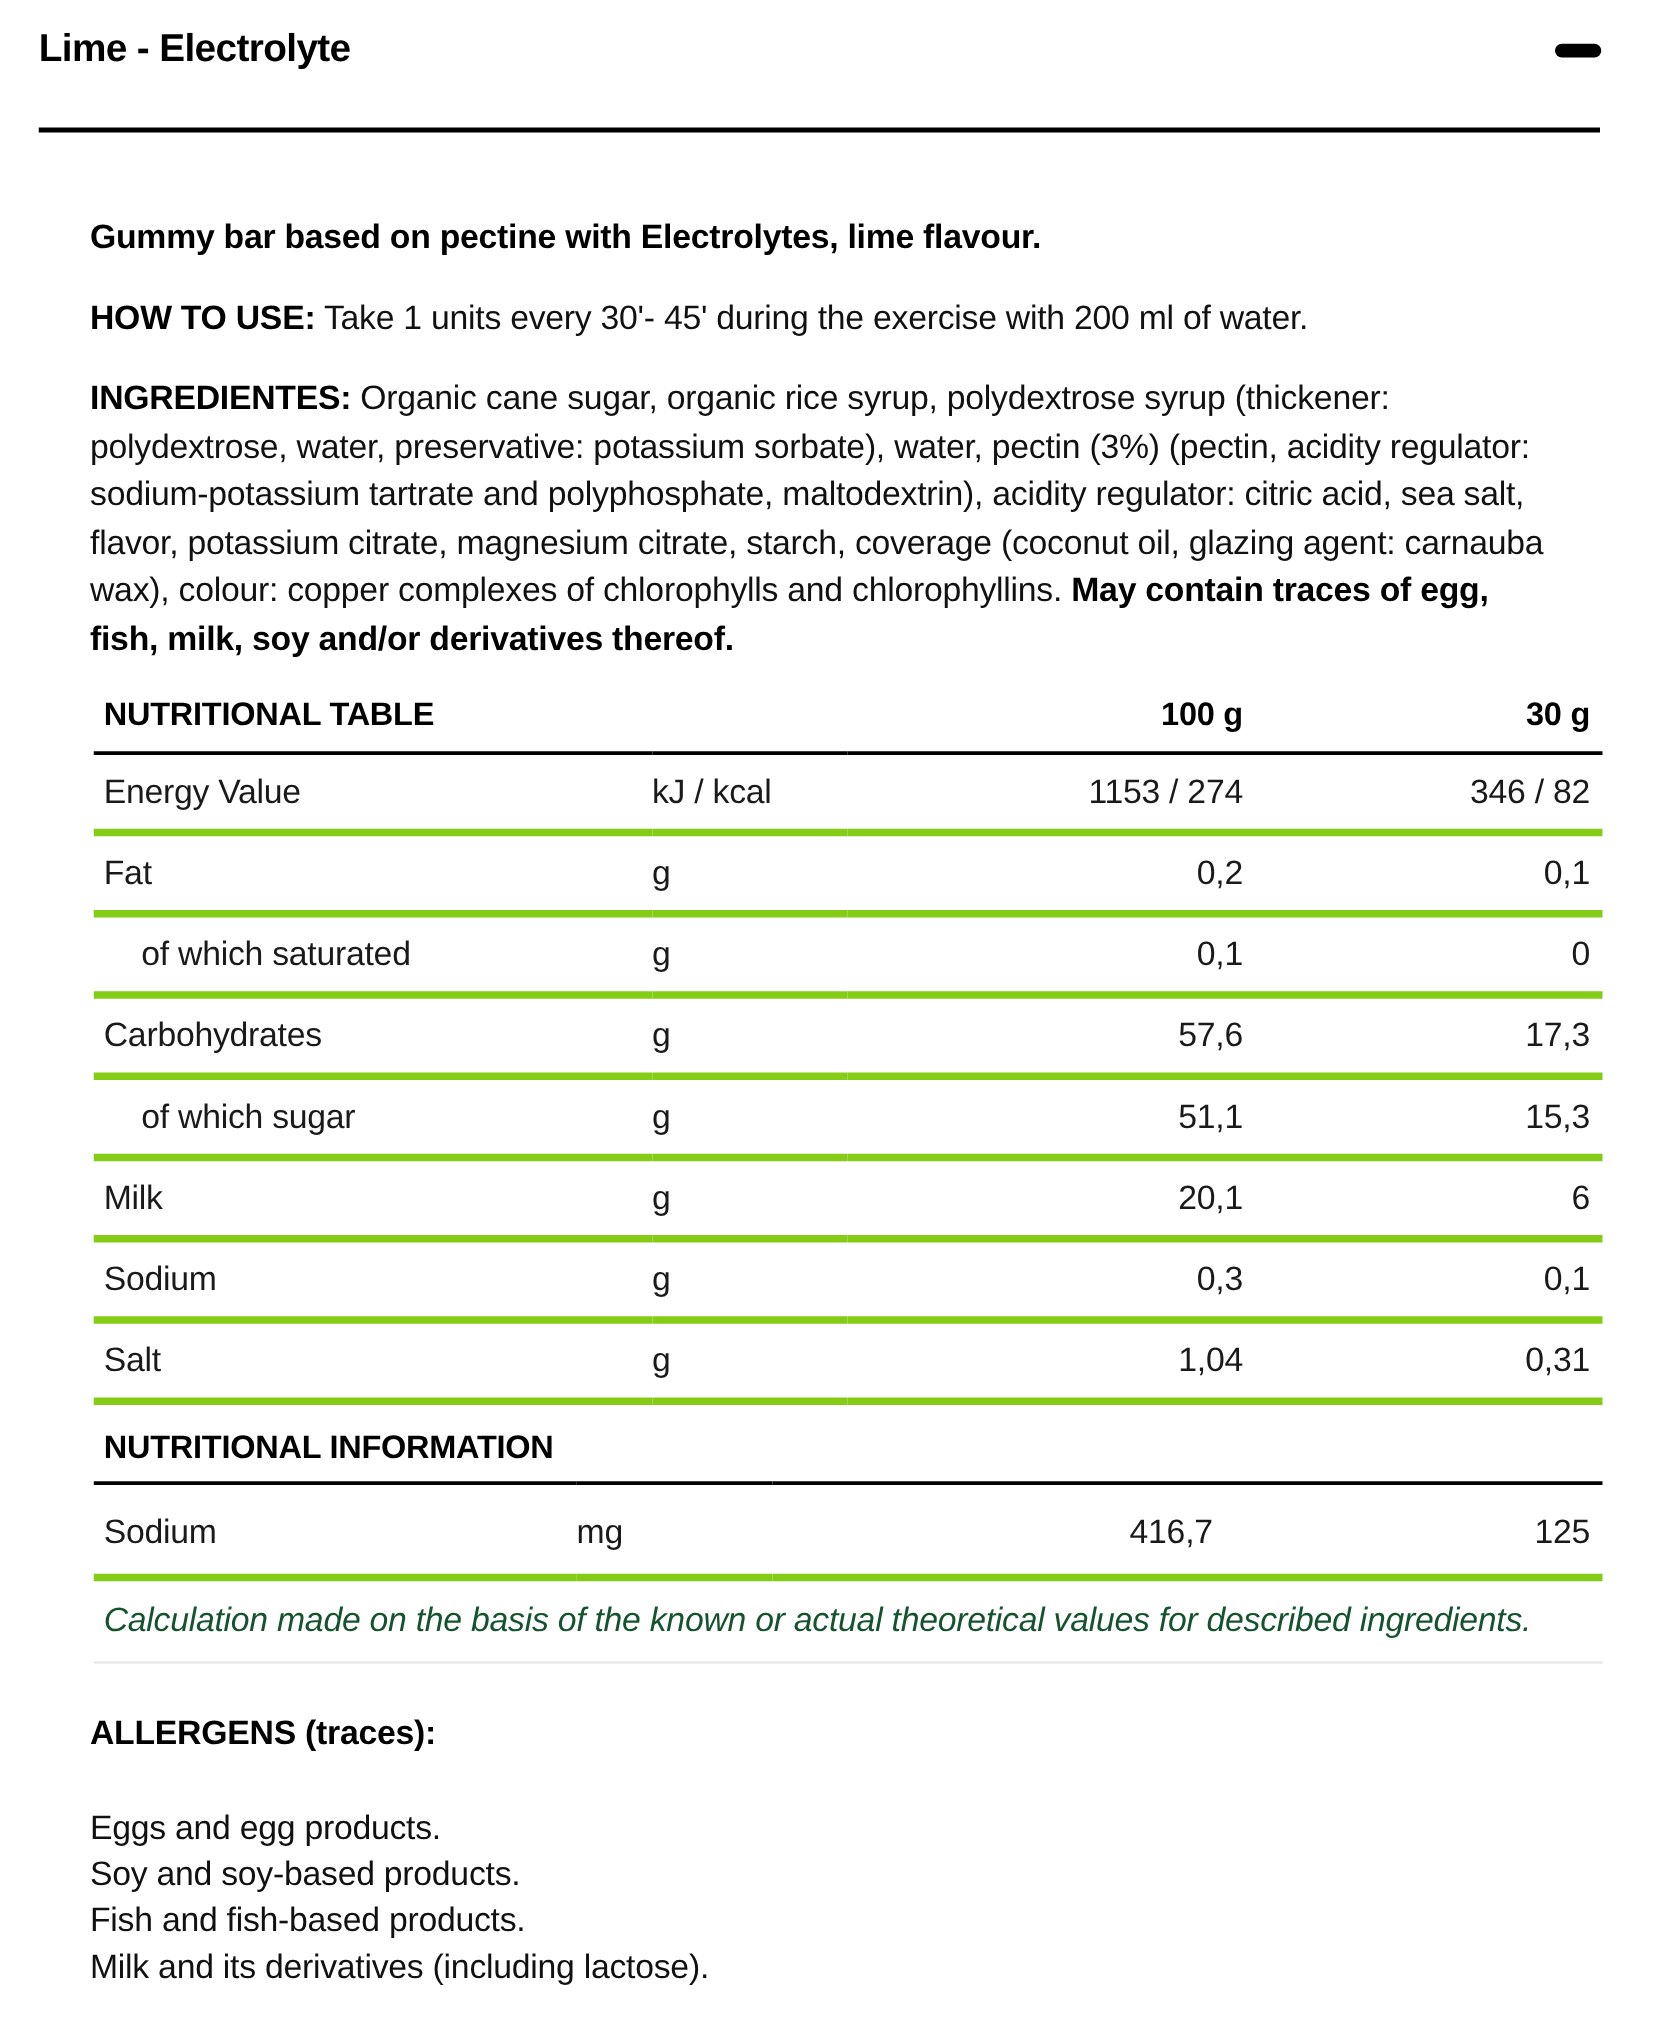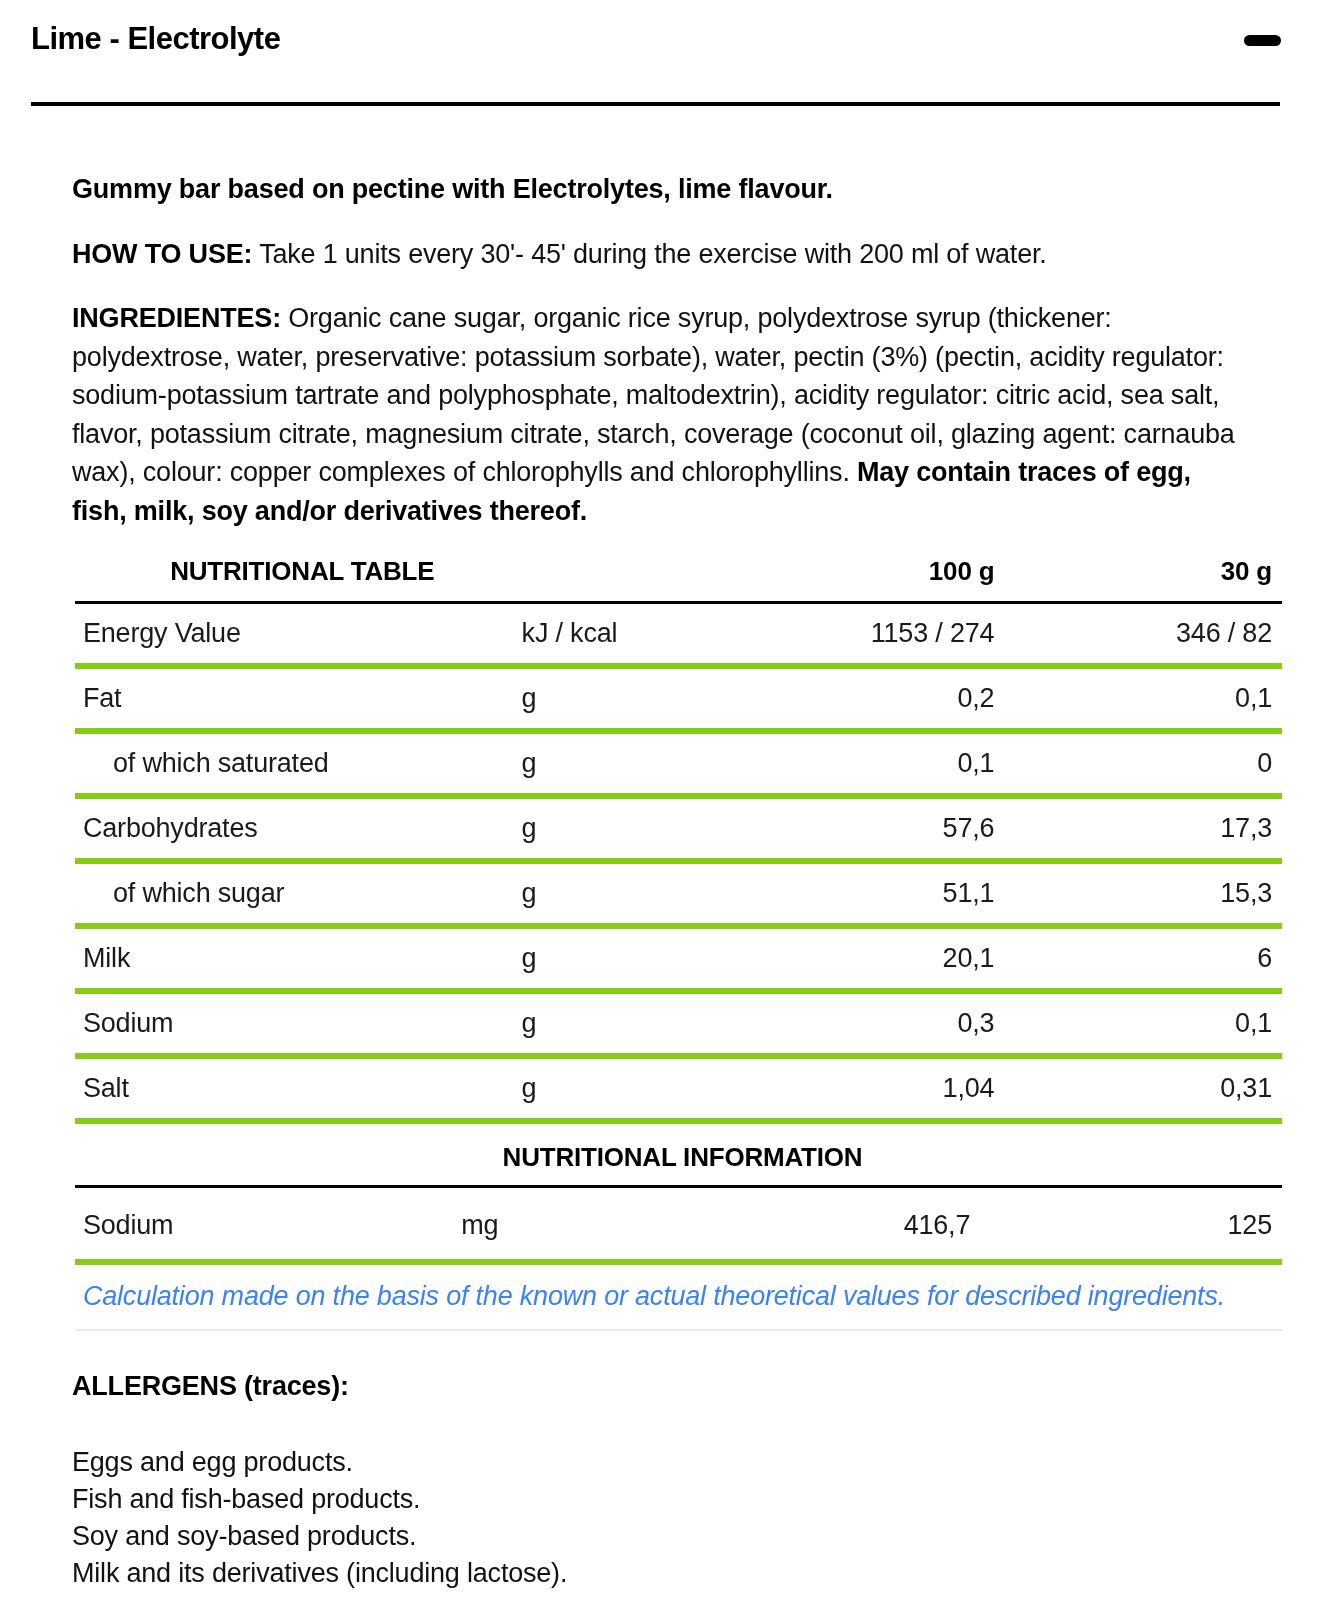--- a/index.html
+++ b/index.html
@@ -54,21 +54,21 @@
     width:calc(100% + 42px);
     margin-left:3px;
     border-collapse:collapse;
     font-size:27px;
     letter-spacing:-0.2px;
   }
   .tbl1 { margin-top:26px; }
   th {
     font-weight:bold;
     color:#000;
-    text-align:center;
+    text-align:left;
     padding:0 0 14px 8px;
     border-bottom:3px solid #000;
     font-size:26px;
     white-space:nowrap;
   }
   th.num { text-align:right; padding-right:10px; }
   td {
     padding:14px 0;
     border-bottom:6px solid #84cc16;
     color:#1a1a1a;
@@ -81,21 +81,21 @@
 
   .tbl2 { margin-top:0; }
   .tbl2 th { padding-top:18px; padding-bottom:12px; }
   .tbl2 td { padding-top:22px; padding-bottom:18px; }
 
   .note {
     margin-top:12px;
     text-align:right;
     font-style:italic;
     line-height:38px;
-    color:#3b82f6;
+    color:#14532d;
     padding-right:12px;
   }
   .note-rule {
     border:none;
     border-top:2px solid #e9e9e9;
     margin:14px 0 0 3px;
     width:calc(100% + 42px);
   }
   .allergens-title {
     margin-top:36px;
@@ -214,18 +214,18 @@
     </tbody>
   </table>
 
   <p class="note">Calculation made on the basis of the known or actual theoretical values for described ingredients.</p>
   <hr class="note-rule">
 
   <p class="allergens-title">ALLERGENS (traces):</p>
 
   <div class="allergen-list">
     <div>Eggs and egg products.</div>
+    <div>Soy and soy-based products.</div>
     <div>Fish and fish-based products.</div>
-    <div>Soy and soy-based products.</div>
     <div>Milk and its derivatives (including lactose).</div>
   </div>
 
 </div>
 
 </body></html>

